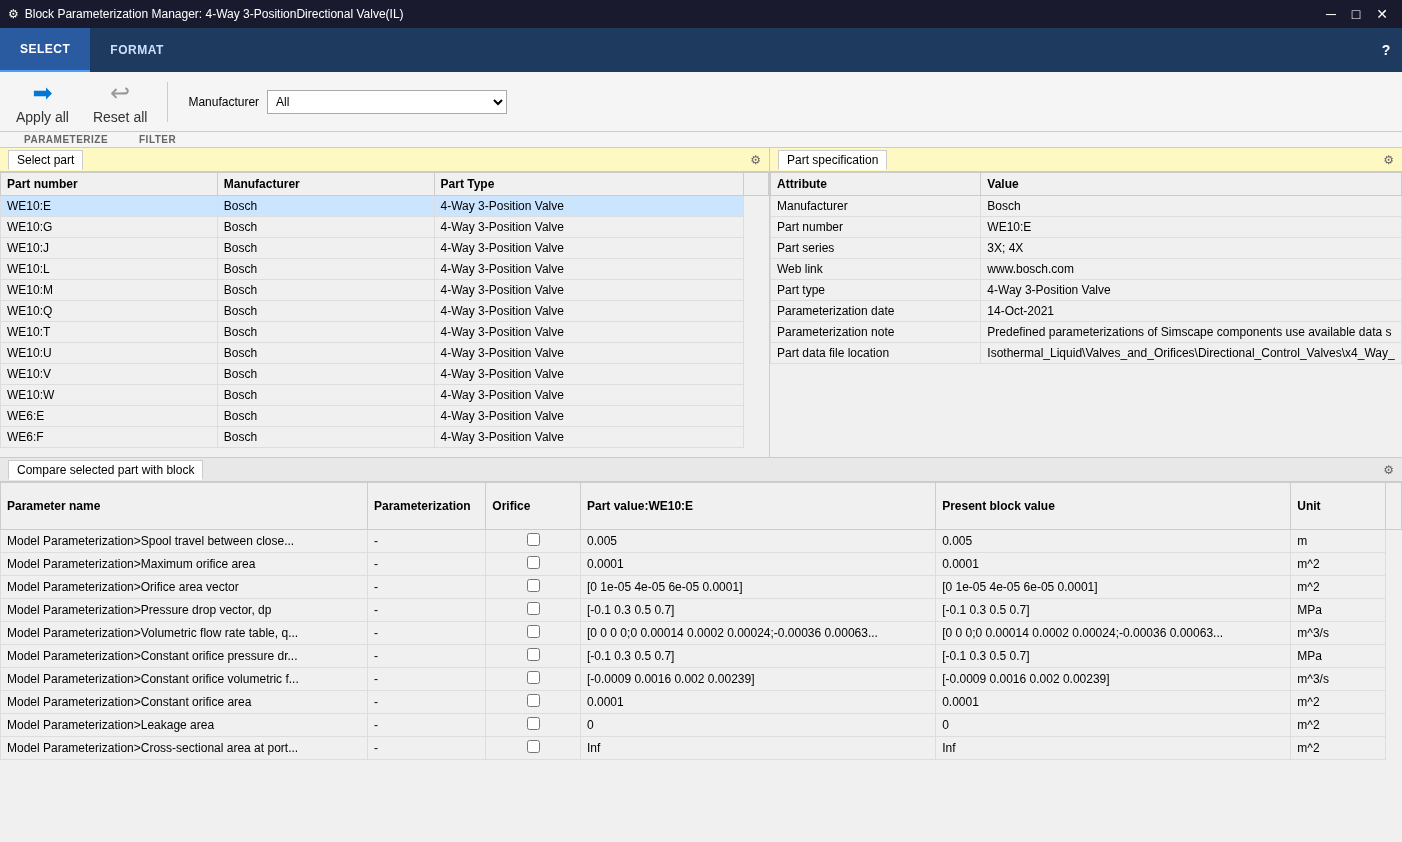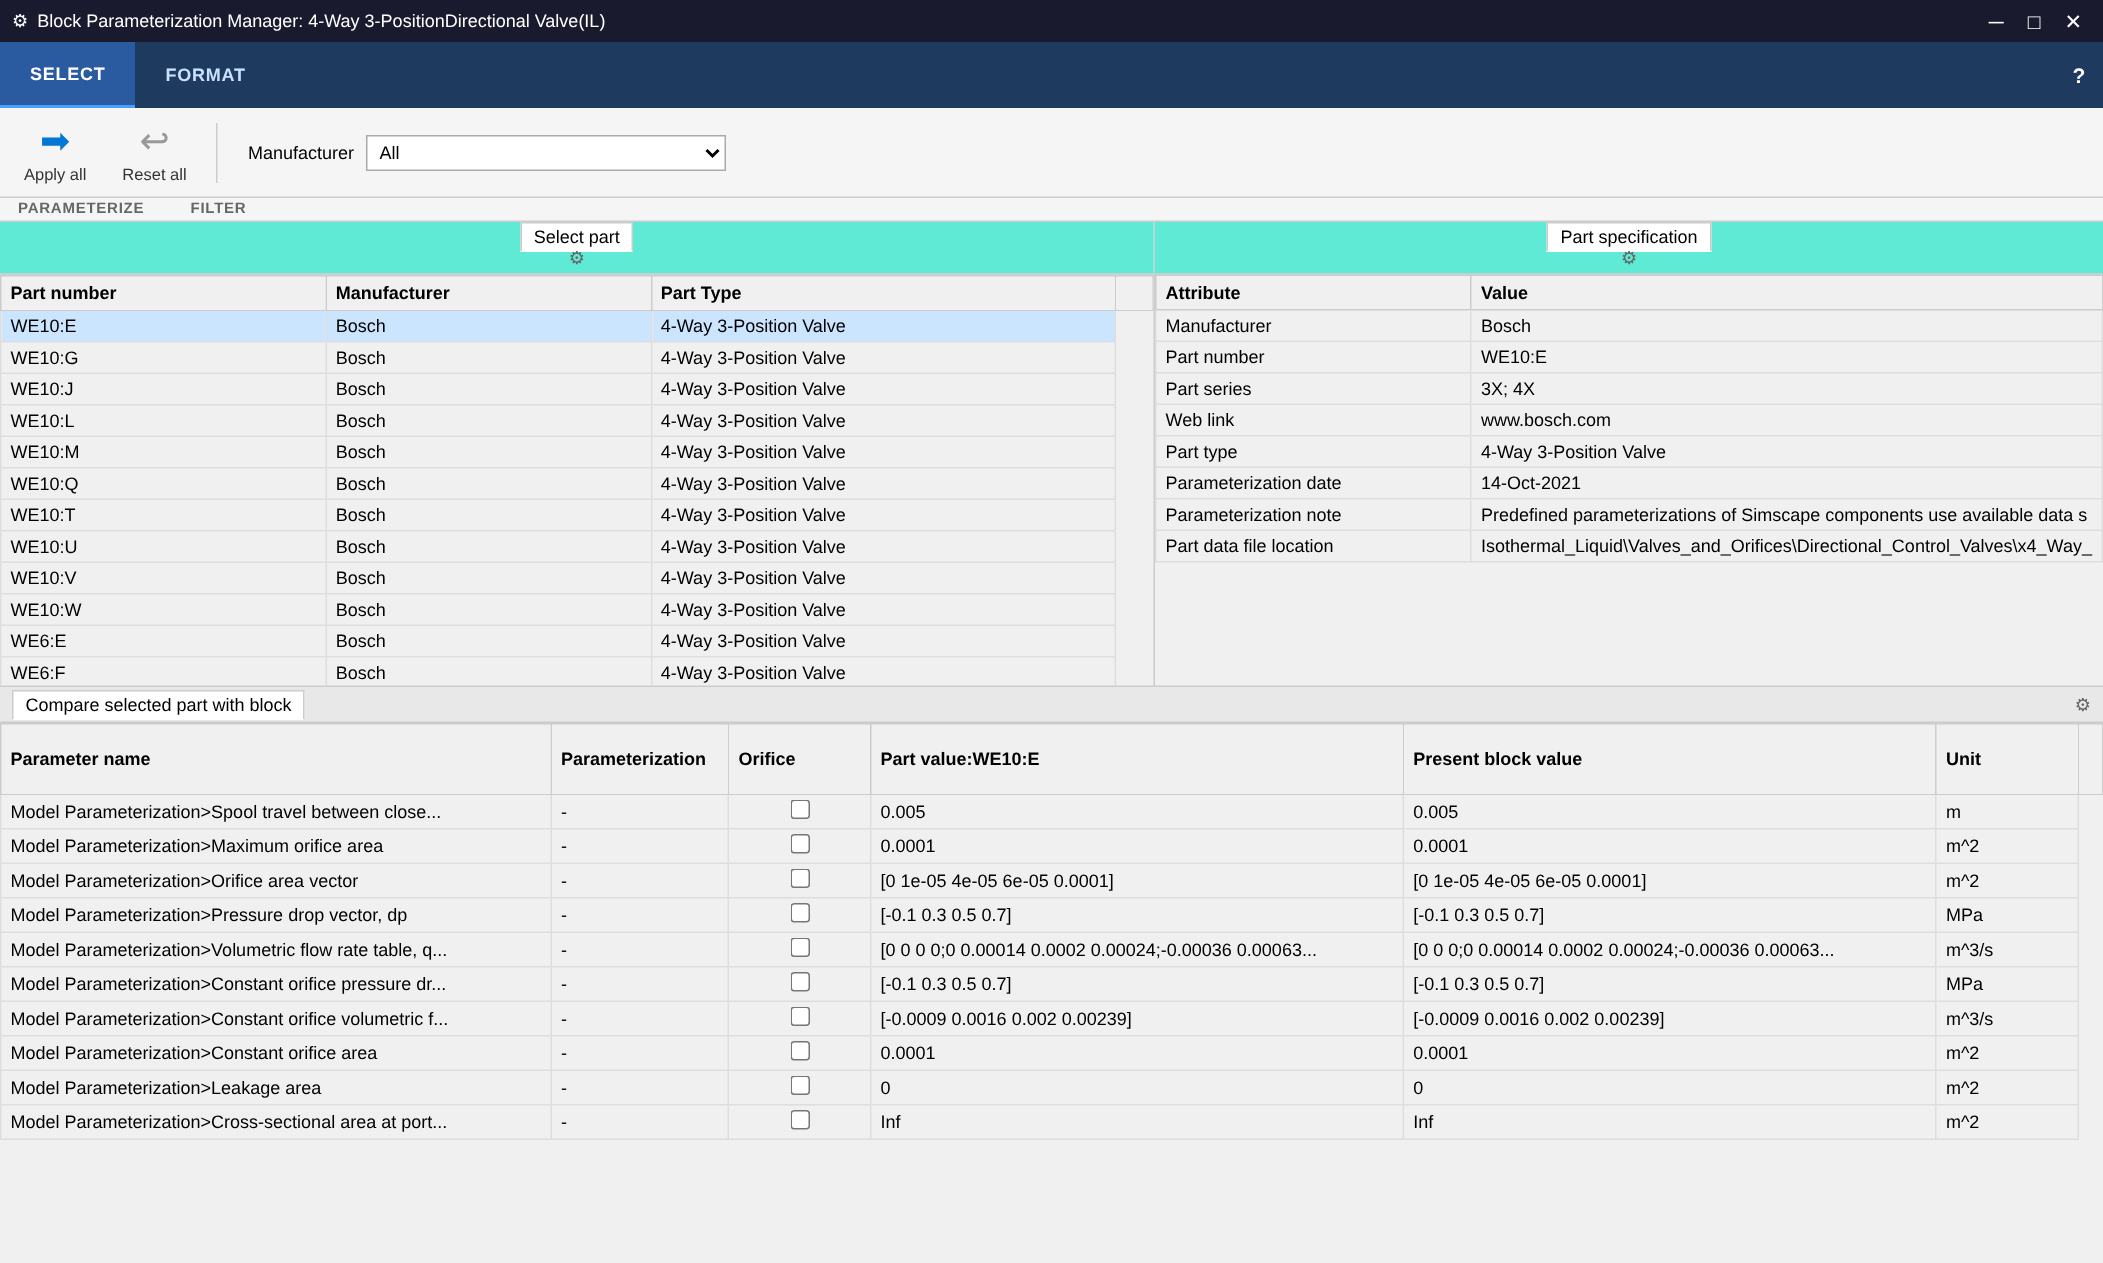--- a/index.html
+++ b/index.html
@@ -69,21 +69,21 @@
       display: flex;
       flex-direction: column;
       align-items: center;
       cursor: pointer;
       padding: 4px 8px;
       border: none;
       background: none;
       gap: 2px;
     }
     .toolbar-btn-icon { font-size: 24px; color: #0078d4; }
-    .toolbar-btn-label { font-size: 11px; color: #333; }
+    .toolbar-btn-label { font-size: 14px; color: #333; }
     .toolbar-separator { width: 1px; height: 40px; background: #ccc; margin: 0 4px; }
     .toolbar-filter {
       display: flex;
       align-items: center;
       gap: 8px;
       margin-left: 8px;
     }
     .toolbar-filter label { font-size: 12px; }
     .toolbar-select {
       width: 240px;
@@ -99,21 +99,21 @@
       display: flex;
       background: #f5f5f5;
       border-bottom: 1px solid #ccc;
       padding: 2px 0;
     }
     .section-label {
       font-size: 10px;
       color: #666;
       font-weight: 600;
       letter-spacing: 0.5px;
-      padding: 0 12px;
+      padding: 0 24px;
     }
     .section-label.parameterize { width: 115px; }
     .section-label.filter { width: 200px; }
 
     
     .main-content {
       display: flex;
       height: 310px;
       border-bottom: 1px solid #ccc;
     }
@@ -128,28 +128,27 @@
 
     
     .right-panel {
       flex: 1;
       display: flex;
       flex-direction: column;
     }
 
     
     .panel-header {
-      background: #5eead4;
+      background: #fef9c3;
       border-bottom: 1px solid #ccc;
       padding: 3px 8px;
       display: flex;
       align-items: center;
       justify-content: space-between;
       min-height: 24px;
-      flex-direction: column;
     }
     .panel-tab {
       background: white;
       border: 1px solid #ccc;
       border-bottom: none;
       padding: 2px 8px;
       font-size: 12px;
       cursor: pointer;
     }
     .panel-tab.active { background: white; border-bottom: 1px solid white; }

